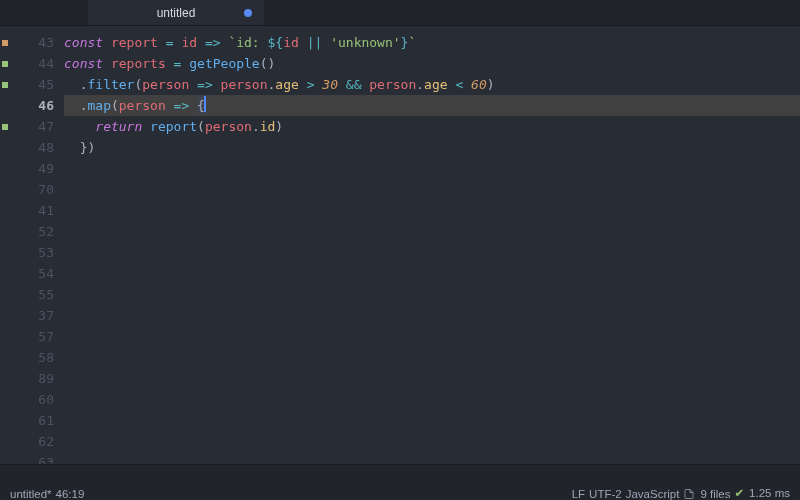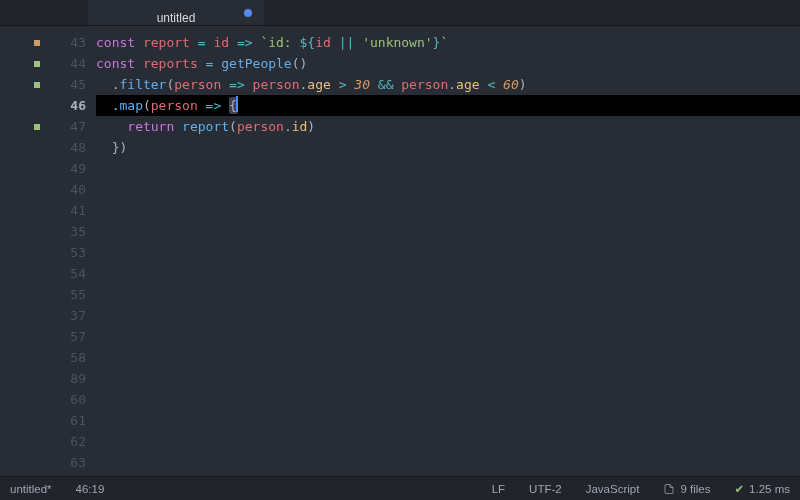--- a/index.html
+++ b/index.html
@@ -31,96 +31,95 @@
 
   
   .tab-bar {
     height: 26px; background: var(--tabbar);
     display: flex; flex-shrink: 0;
     border-bottom: 1px solid #181a1f;
   }
   .tab {
     width: 176px; margin-left: 88px;
     background: var(--bg);
-    display: flex; align-items: flex-end;
+    display: flex; align-items: center;
     padding: 0 12px;
     position: relative;
     font-family: -apple-system, "Segoe UI", sans-serif;
     font-size: 12px; color: #d7dae0;
   }
   .tab .title { flex: 1; text-align: center; }
   .mod-dot {
     width: 8px; height: 8px; border-radius: 50%;
     background: var(--modified);
     position: absolute; right: 12px; top: 50%; transform: translateY(-50%);
   }
 
   
   .editor {
     flex: 1; display: flex; overflow: hidden;
     line-height: 21px;
     font-size: 13px;
-    margin-left: 32px;
   }
   .fold-col { width: 10px; padding-top: 6px; }
   .fold-col .mark {
     height: 21px; display: flex; align-items: center;
   }
   .fold-col .sq {
     width: 6px; height: 6px; margin-left: 2px;
   }
   .gutter {
     width: 54px; padding: 6px 10px 0 0;
     text-align: right; color: var(--gutter);
     user-select: none;
   }
   .gutter .ln { height: 21px; }
   .gutter .ln.active { color: var(--text); font-weight: bold; }
   .code {
     flex: 1; padding: 6px 0 0 0; position: relative;
     white-space: pre;
   }
   .codeline { height: 21px; position: relative; }
-  .codeline.hl { background: #000000; }
+  .codeline.hl { background: #404040; }
   .codeline.hl::after {
     content: ''; position: absolute; right: 0; top: 0; bottom: 0; width: 1px;
   }
   .sel {
     background: var(--sel);
     border-radius: 2px;
     padding: 1px 0;
   }
   .cursor {
     display: inline-block;
     width: 2px; height: 16px;
     background: #528bff;
     vertical-align: text-bottom;
     margin-bottom: 1px;
     margin-left: -1px;
   }
 
-  .kw { color: var(--keyword); }
+  .kw { color: var(--keyword); font-style: italic; }
   .vr { color: var(--variable); }
   .fn { color: var(--func); }
   .st { color: var(--string); }
   .nm { color: var(--number); font-style: italic; }
   .op { color: var(--op); }
   .pr { color: var(--property); }
   .pn { color: var(--punc); }
   .tm { color: var(--op); } 
 
   
   .status-bar {
-    height: 24px; background: var(--status);
+    height: 36px; background: var(--status);
     border-top: 1px solid #181a1f;
-    display: flex; align-items: center;
+    display: flex; align-items: flex-end;
     padding: 0 10px;
     font-family: -apple-system, "Segoe UI", sans-serif;
     font-size: 11.5px; color: #9da5b4;
-    gap: 24px;
+    gap: 4px;
     flex-shrink: 0;
   }
   .status-bar .spacer { flex: 1; }
   .status-item { display: flex; align-items: center; gap: 5px; cursor: default; }
   .status-item svg { width: 12px; height: 12px; stroke: #9da5b4; fill: none; stroke-width: 1.5; }
   .check { color: #98c379; }
 </style>
 </head>
 <body>
 
@@ -166,23 +165,23 @@
         <div class="mark"></div>
       </div>
     <div class="gutter" id="gutter">
         <div class="ln">43</div>
         <div class="ln">44</div>
         <div class="ln">45</div>
         <div class="ln active">46</div>
         <div class="ln">47</div>
         <div class="ln">48</div>
         <div class="ln">49</div>
-        <div class="ln">40</div>
+        <div class="ln">70</div>
         <div class="ln">41</div>
-        <div class="ln">35</div>
+        <div class="ln">52</div>
         <div class="ln">53</div>
         <div class="ln">54</div>
         <div class="ln">55</div>
         <div class="ln">37</div>
         <div class="ln">57</div>
         <div class="ln">58</div>
         <div class="ln">89</div>
         <div class="ln">60</div>
         <div class="ln">61</div>
         <div class="ln">62</div>

